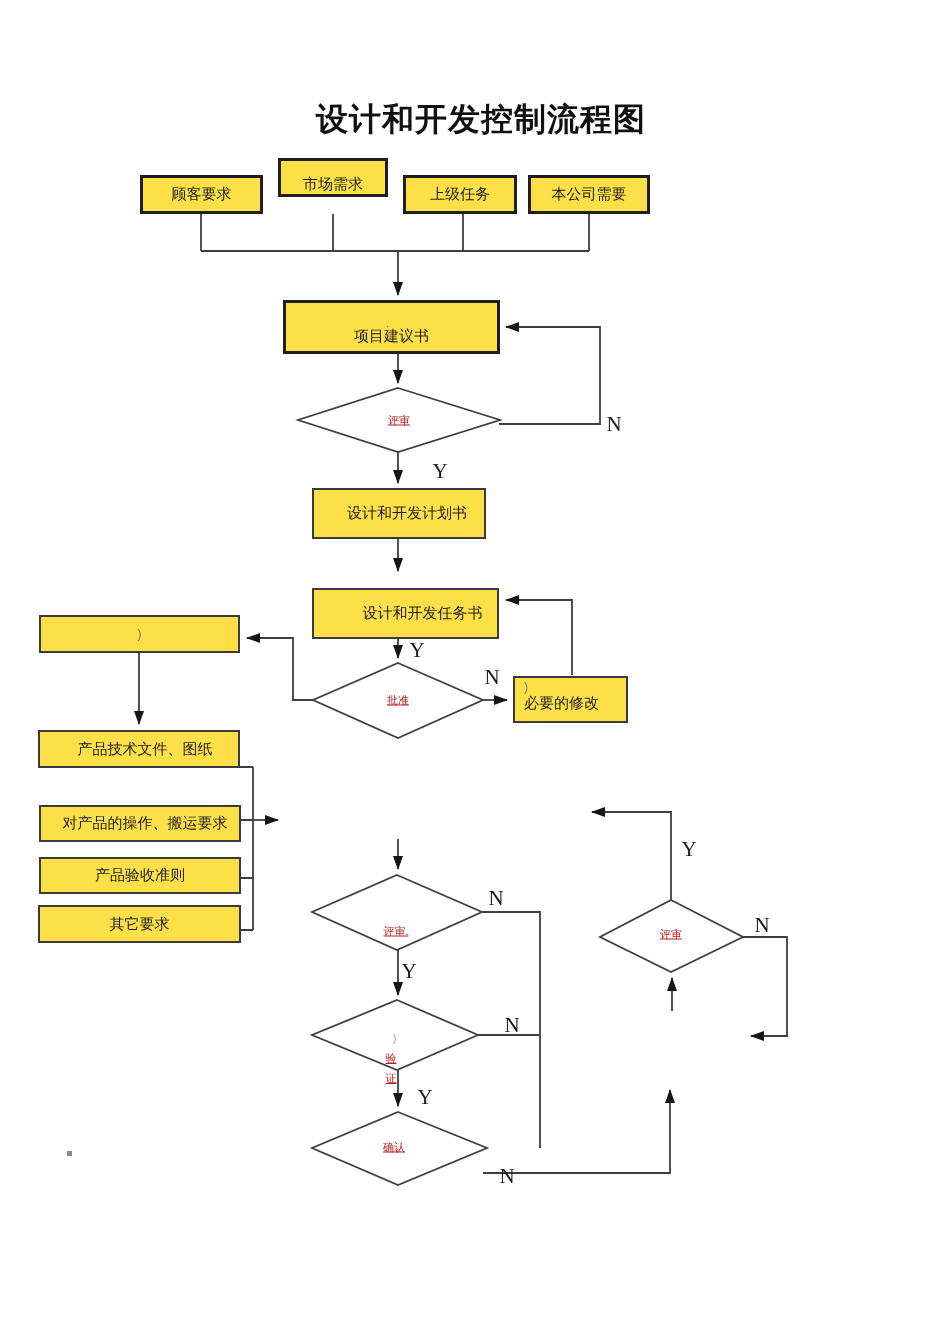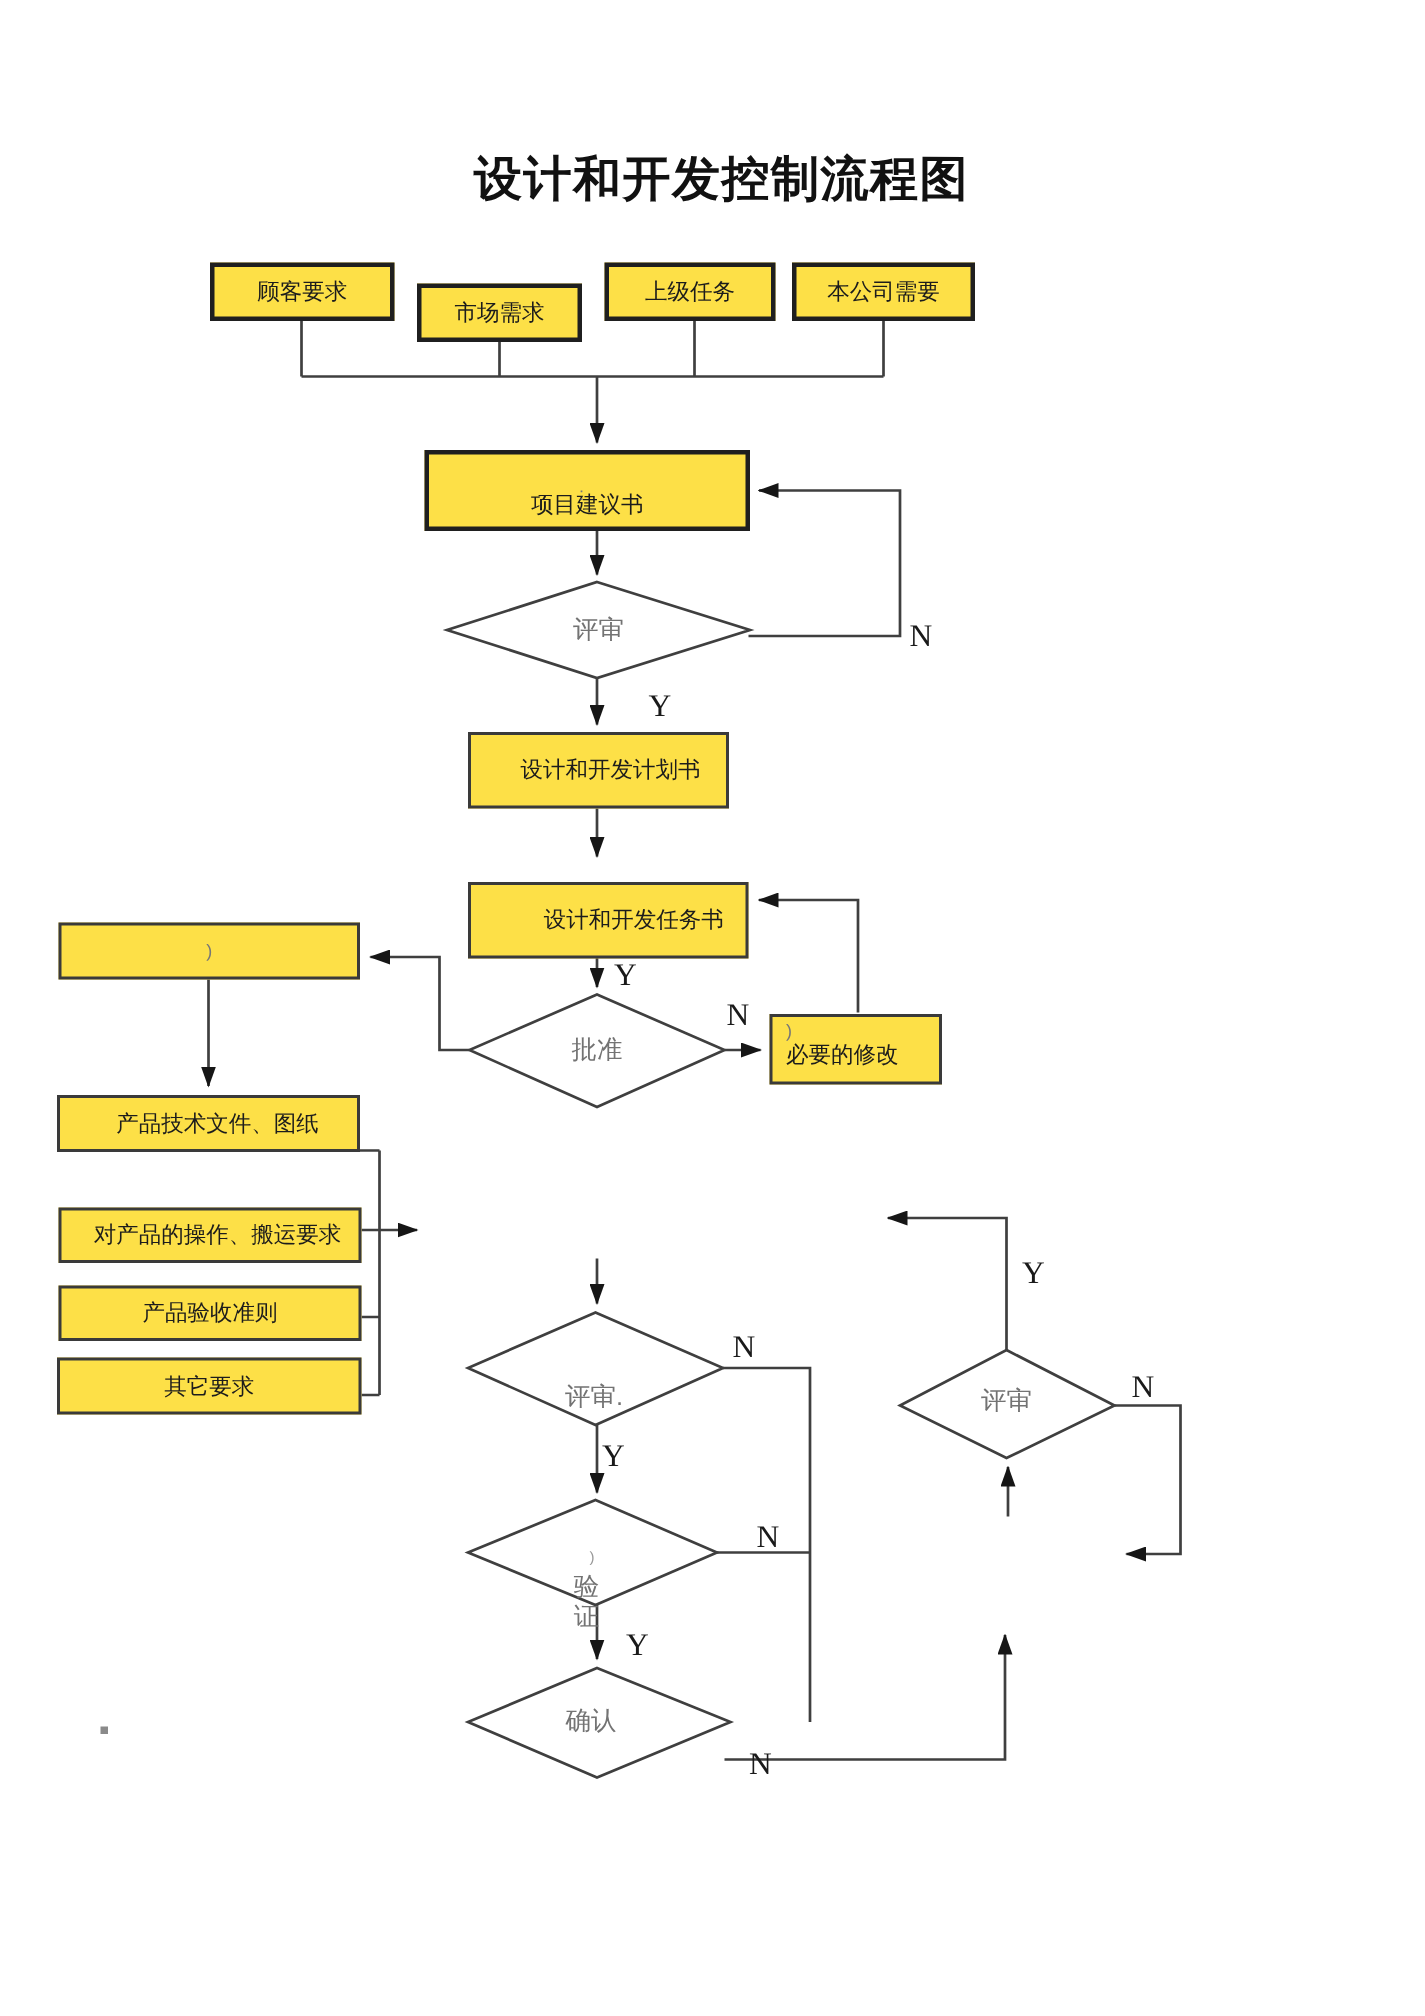--- a/index.html
+++ b/index.html
@@ -6,21 +6,21 @@
   #page{position:relative;width:950px;height:1344px;background:#ffffff;overflow:hidden;
         font-family:"Liberation Sans",sans-serif;color:#1c1c1c;}
   #flow-svg{position:absolute;left:0;top:0;width:950px;height:1344px;}
   .title{position:absolute;left:481px;top:98px;transform:translateX(-50%);
          font-size:32px;font-weight:bold;letter-spacing:1px;white-space:nowrap;color:#111;}
   .box{position:absolute;background:#fde047;border:2px solid #3a3a3a;box-sizing:border-box;
        display:flex;align-items:center;justify-content:center;font-size:15px;white-space:nowrap;color:#1c1c1c;}
   .box.bold{border-width:3px;border-color:#1f1f1f;}
   .box.left{justify-content:center;}
   .box.low{align-items:flex-end;padding-bottom:5px;}
-  .dlabel{position:absolute;transform:translate(-50%,-50%);font-size:17px;white-space:nowrap;color:#737373;}
+  .dlabel{position:absolute;transform:translate(-50%,-50%);font-size:11px;white-space:nowrap;color:#b91c1c;text-decoration:underline;}
   .dlabel.two{text-align:center;line-height:20px;}
   .yn{position:absolute;transform:translate(-50%,-50%);font-family:"Liberation Serif",serif;
       font-size:21px;color:#1a1a1a;}
   .artifact{position:absolute;font-size:12px;color:#777;}
   .speck{position:absolute;left:67px;top:1151px;width:5px;height:5px;background:#8a8a8a;}
 </style>
 </head>
 <body>
 
 <div id="page">
@@ -67,21 +67,21 @@
         <polygon points="671,900 743,937 671,972 600,937"></polygon>
       </g>
     </g>
   </svg>
 
   <div class="title">设计和开发控制流程图</div>
 
   <div class="box bold" style="left:140px;top:175px;width:123px;height:39px;">
     <span>顾客要求</span>
     </div>
-  <div class="box bold" style="left:278px;top:189px;width:110px;height:39px;">
+  <div class="box bold" style="left:278px;top:158px;width:110px;height:39px;align-items:flex-end;">
     <span>市场需求</span>
     </div>
   <div class="box bold" style="left:403px;top:175px;width:114px;height:39px;">
     <span>上级任务</span>
     </div>
   <div class="box bold" style="left:528px;top:175px;width:122px;height:39px;">
     <span>本公司需要</span>
     </div>
 
   <div class="box bold low" style="left:283px;top:300px;width:217px;height:54px;">

